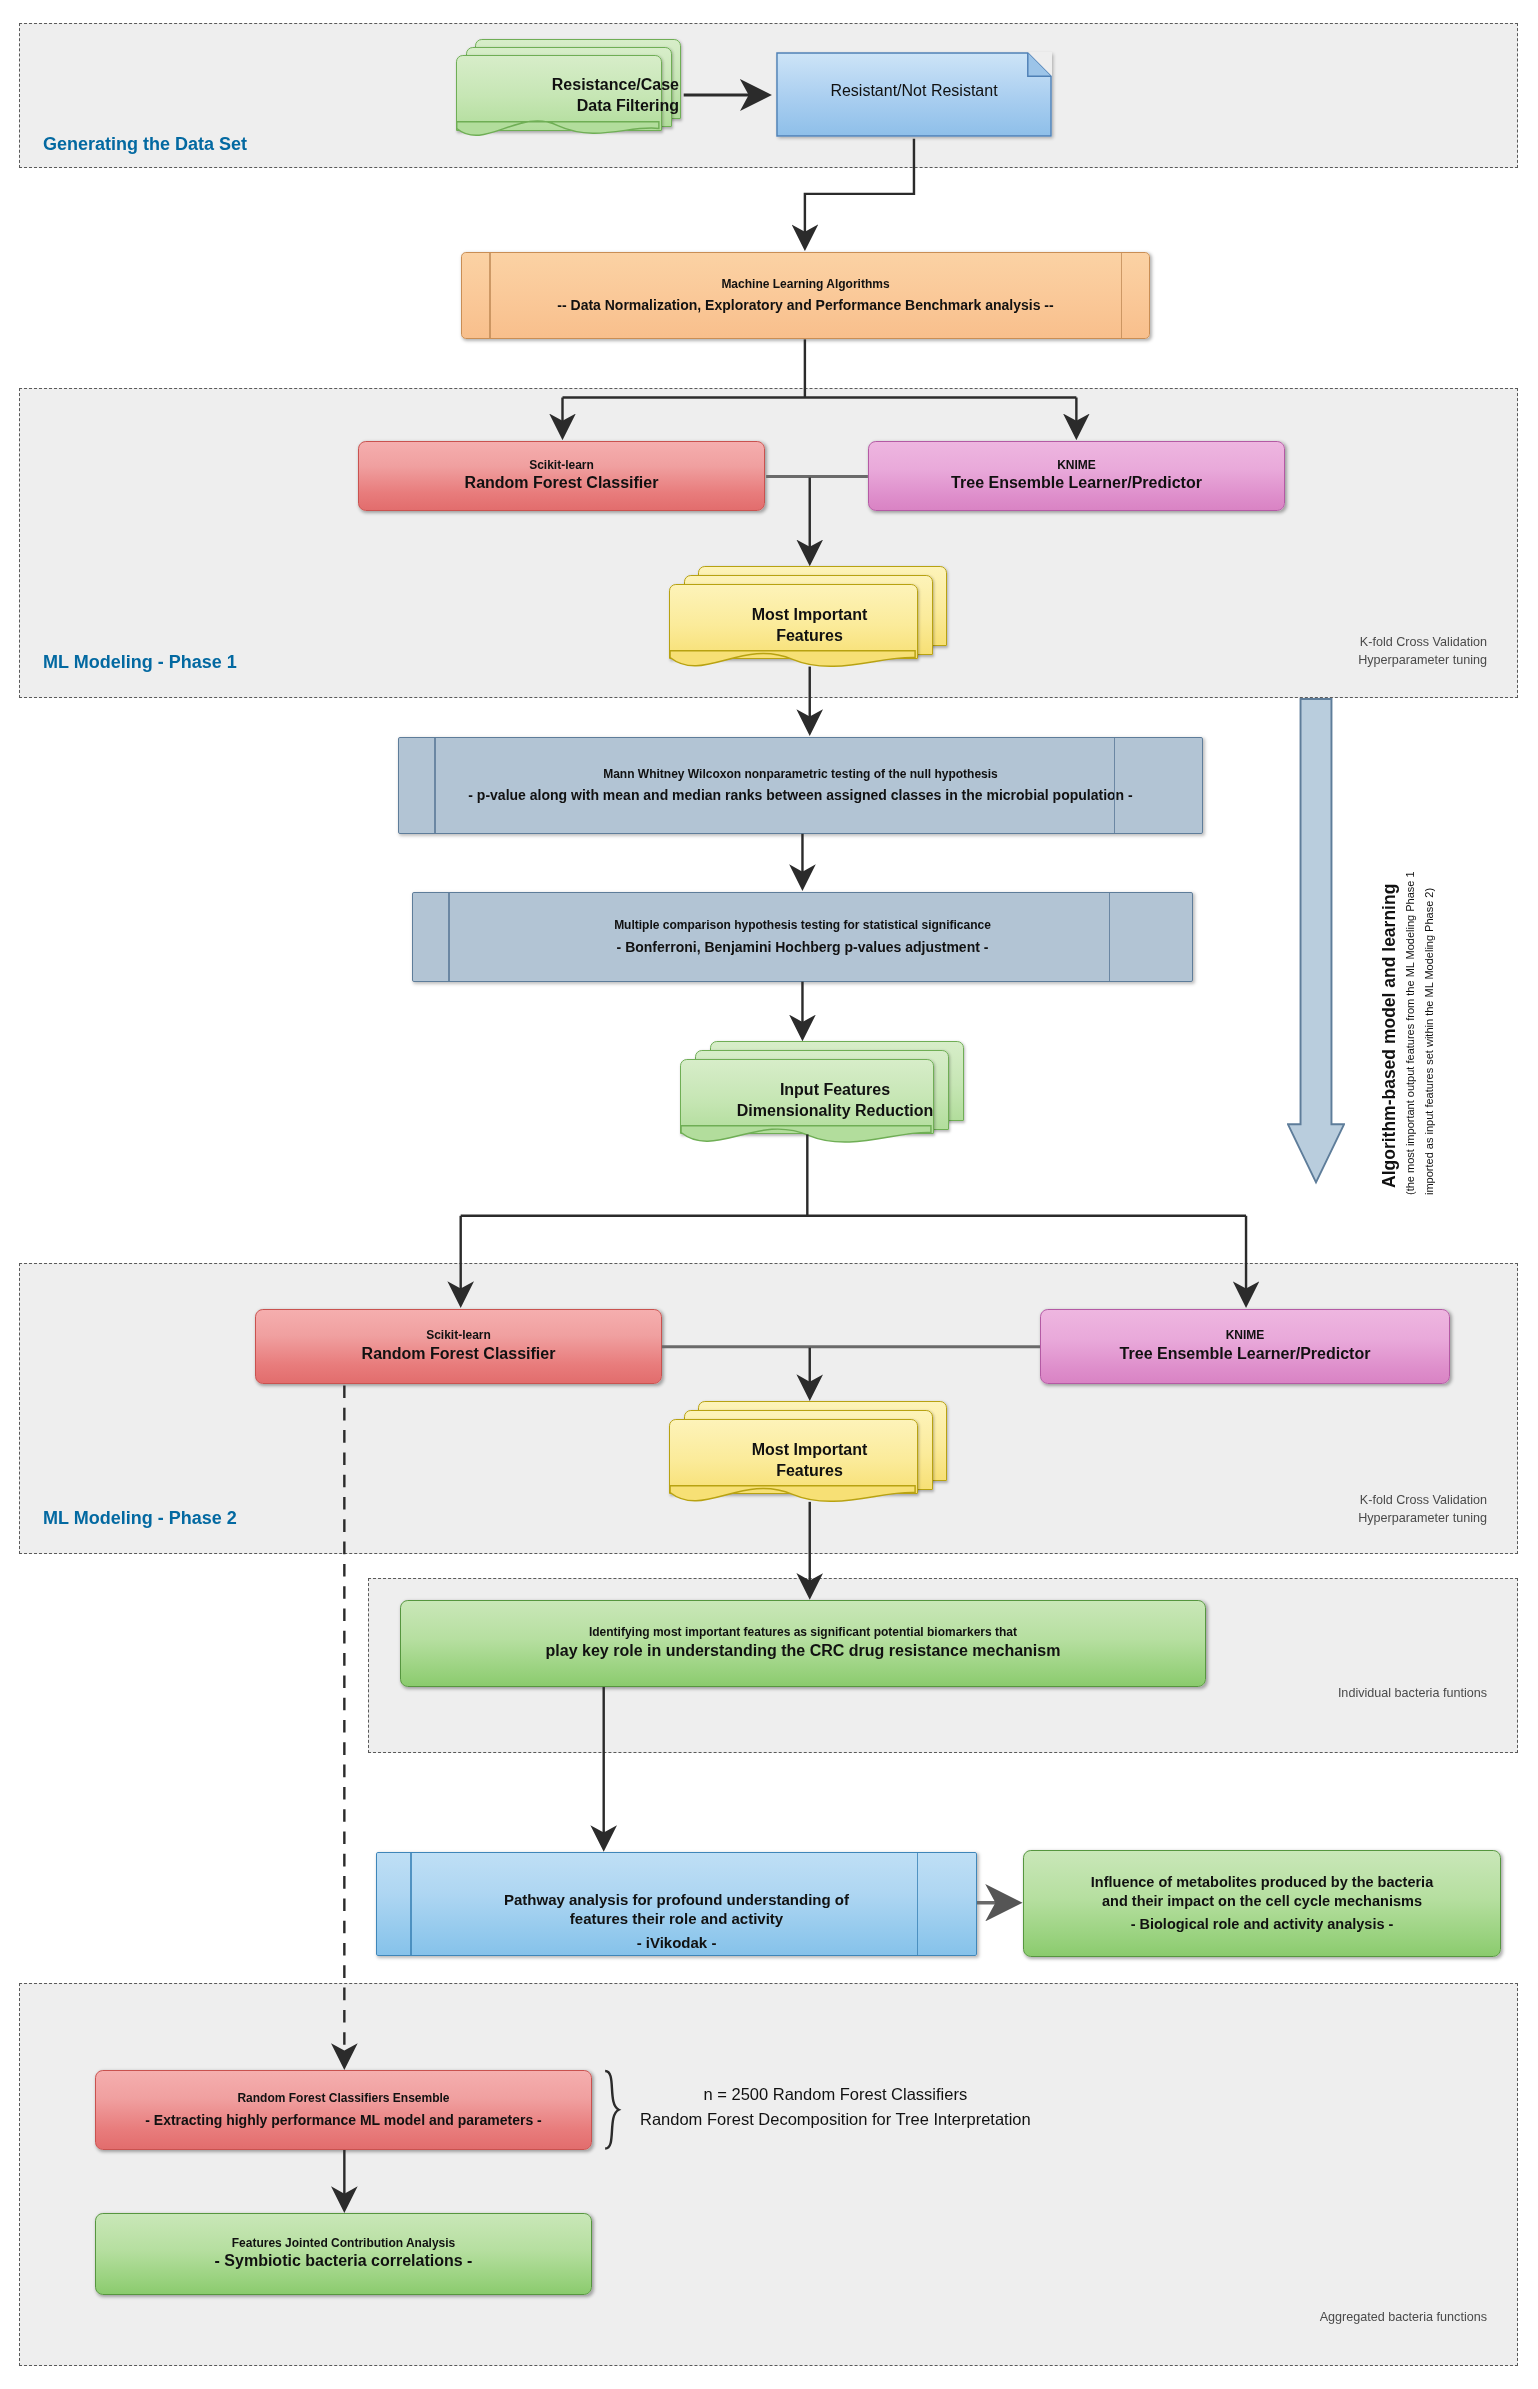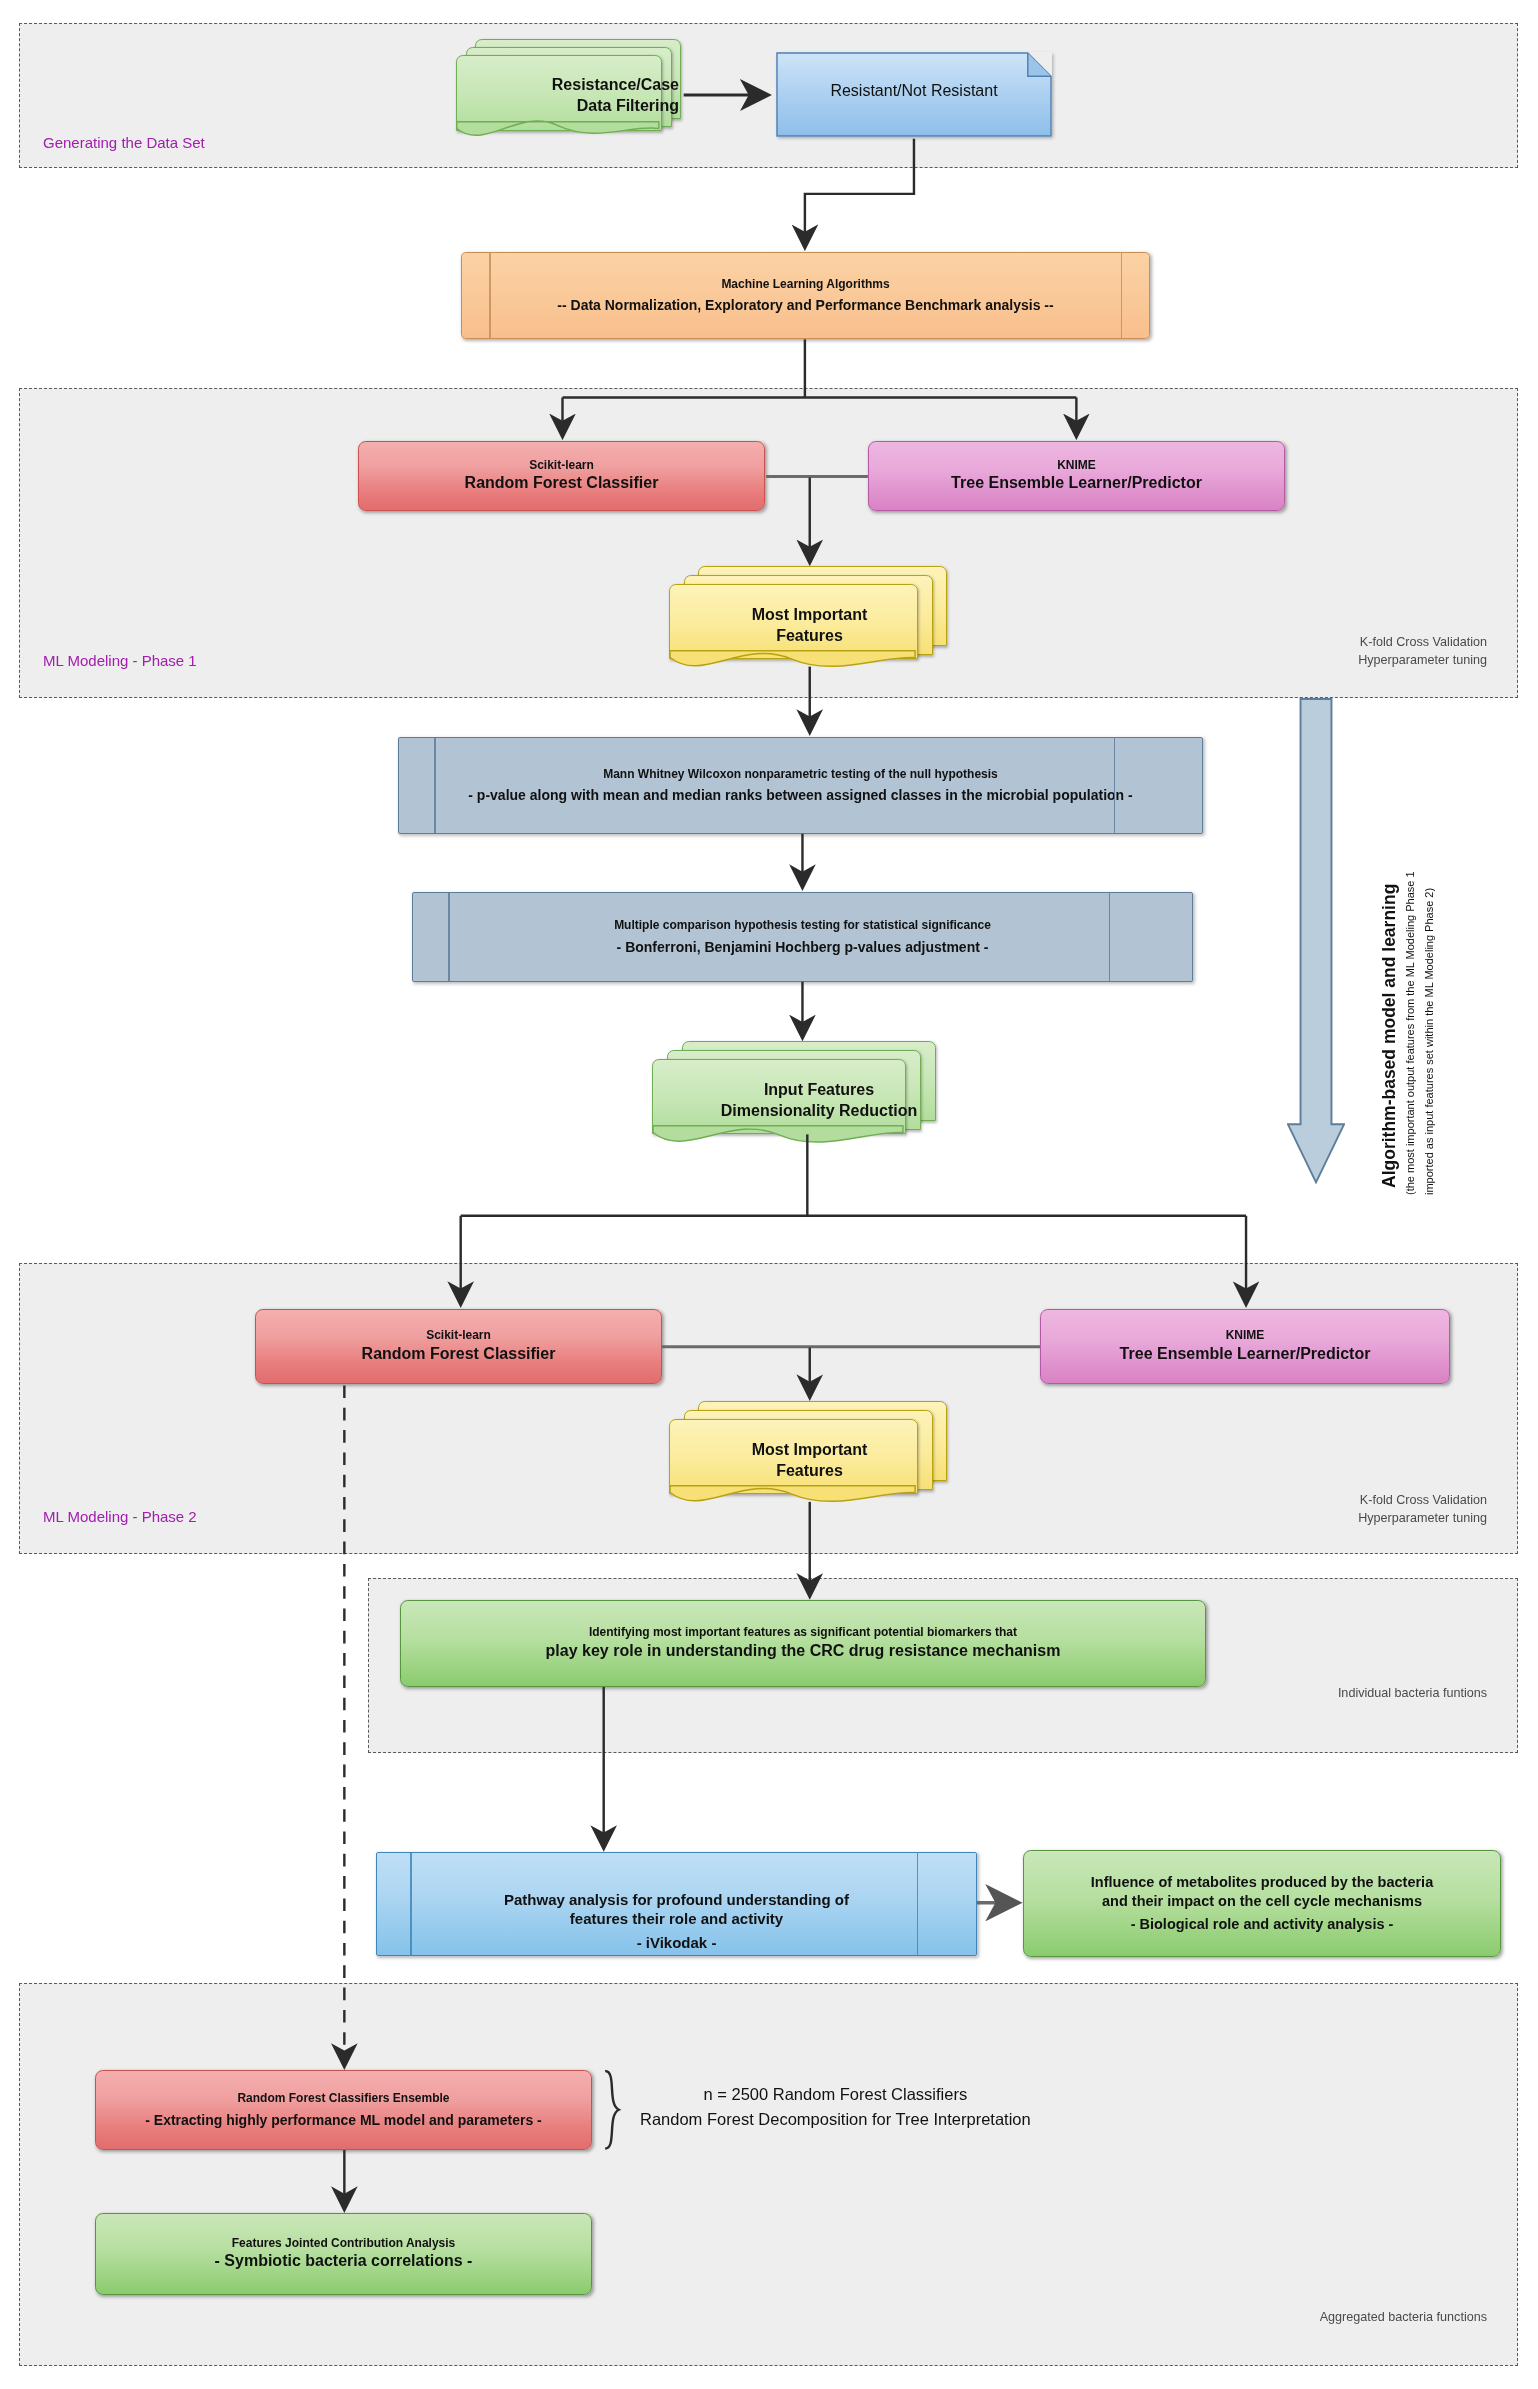--- a/index.html
+++ b/index.html
@@ -1,21 +1,21 @@
 <!DOCTYPE html>
 <html style="font-size:7.8px"><head>
 <meta charset="utf-8">
 <style>
   html,body{margin:0;padding:0;background:#ffffff;}
   body{font-family:"Liberation Sans", sans-serif;}
   #stage{position:relative;width:1539px;height:2389px;background:#fff;overflow:hidden;}
 
   
   .group{position:absolute;background:#eeeeee;border:1.9px dashed #5a5a5a;box-sizing:border-box;}
-  .group-label{position:absolute;font-size:15px;color:#a21caf;white-space:nowrap;}
+  .group-label{position:absolute;font-size:18px;color:#0369a1;white-space:nowrap;font-weight:bold;}
   .group-note{position:absolute;font-size:12.6px;color:#4a4a4a;text-align:right;line-height:1.45;white-space:nowrap;}
 
   
   .node{position:absolute;box-sizing:border-box;display:flex;flex-direction:column;
         align-items:center;justify-content:center;text-align:center;color:#111;
         line-height:1.3;padding:2.9px 6.8px;}
   .node .t1{font-weight:bold;font-size:12px;}
   .node .t2{font-weight:bold;font-size:16px;}
   .node .sub{font-size:14px;font-weight:bold;margin-top:3.9px;}
 
@@ -137,21 +137,21 @@
     <div class="sub">- p-value along with mean and median ranks between assigned classes in the microbial population -</div>
   </div>
 
   <div class="node proc c-slate" style="left:412px;top:892px;width:781px;height:90px;border-radius:1.9px;box-shadow:1.5px 1.9px 3.4px rgba(0,0,0,.25);">
     <span class="sideL" style="left:35px;"></span>
     <span class="sideR" style="right:82px;"></span>
     <div class="t1">Multiple comparison hypothesis testing for statistical significance</div>
     <div class="sub">- Bonferroni, Benjamini Hochberg p-values adjustment -</div>
   </div>
 
-  <div class="stack" style="left:652px;top:1041px;width:310px;height:104px;padding-left:24px;">
+  <div class="stack" style="left:680px;top:1041px;width:310px;height:104px;">
     <div class="sheet g" style="left:30px;top:0px;  width:252px;height:78px;"></div>
     <div class="sheet g" style="left:15px;top:8.7px; width:252px;height:78px;"></div>
     <div class="sheet g" style="left:0px; top:17.5px; width:252px;height:73px;"></div>
     <svg width="310" height="116" style="position:absolute;left:0;top:17.5px;overflow:visible;" viewBox="0 0 640 240">
       <path d="M1.5,138 L1.5,152 C70,208 160,112 265,158 C350,194 450,148 518.5,152 L518.5,138 Z" fill="#b2dd9c" stroke="#6fae55" stroke-width="3"></path>
     </svg>
     <div class="stack-text" style="top:39px;">
       <span>Input Features</span><br>
       <span>Dimensionality Reduction</span>
     </div>

